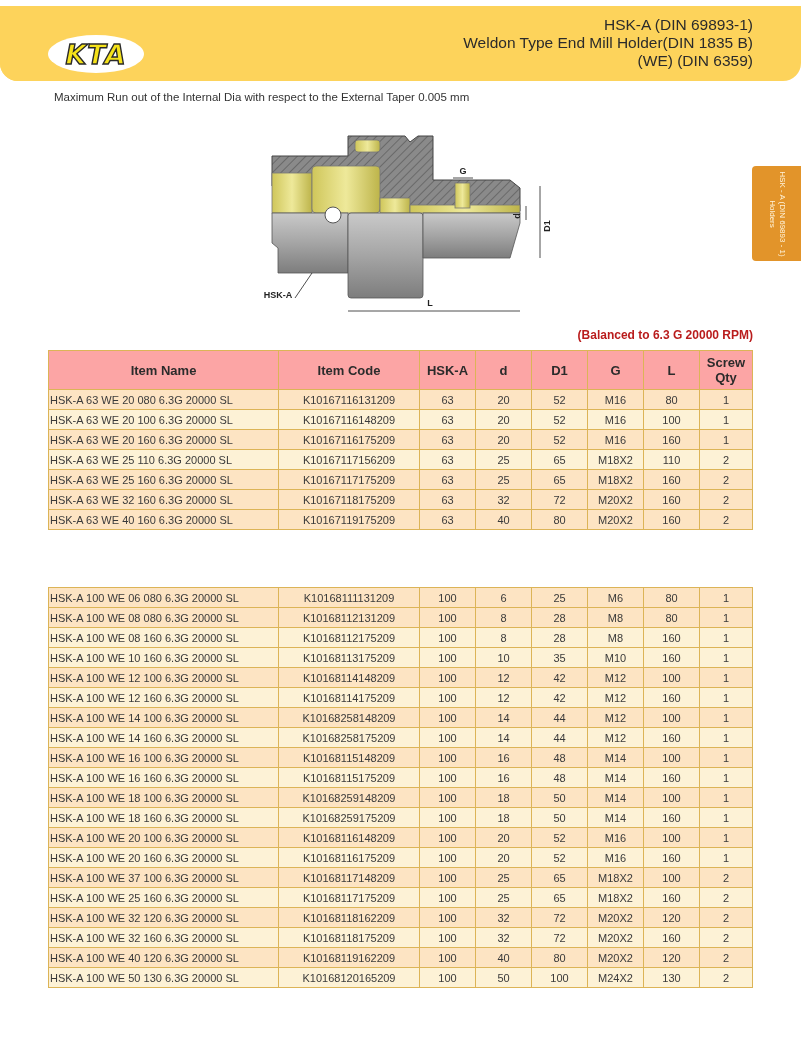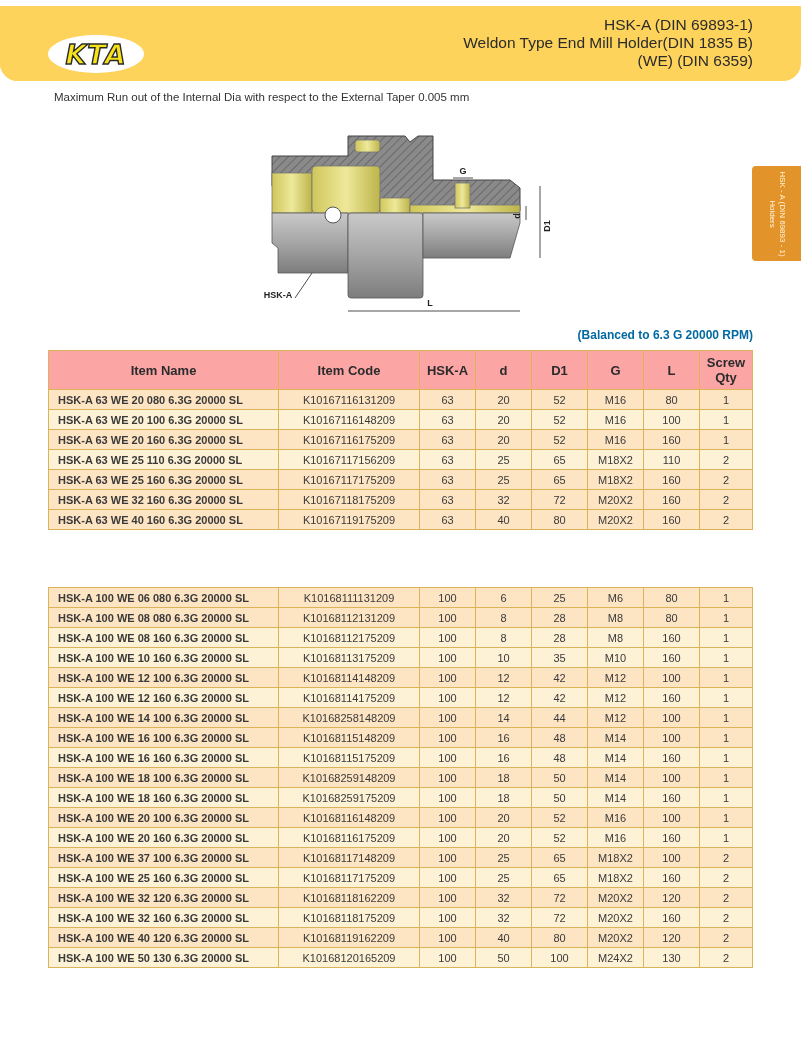--- a/index.html
+++ b/index.html
@@ -21,27 +21,27 @@
   .runout { position: absolute; left: 54px; top: 91px; font-size: 11.5px; color: #333; }
 
   .side-tab { position: absolute; left: 752px; top: 166px; width: 49px; height: 95px;
               background: #e2942a; border-radius: 4px 0 0 4px; }
   .side-tab .txt { position: absolute; left: 50%; top: 50%; transform: translate(-50%, -50%) rotate(90deg);
                    white-space: nowrap; color: #fff4dc; font-size: 8px; line-height: 10px; text-align: center; }
 
   .drawing { position: absolute; left: 240px; top: 128px; width: 320px; height: 190px; }
 
   .sec-left { position: absolute; left: 48px; top: 328px; font-size: 12px; font-weight: bold; color: #1f7ab8; margin-top: 48px; }
-  .sec-right { position: absolute; right: 48px; top: 328px; font-size: 12px; font-weight: bold; color: #0369a1; }
+  .sec-right { position: absolute; right: 48px; top: 328px; font-size: 12px; font-weight: bold; color: #b91c1c; }
 
   table { position: absolute; left: 48px; border-collapse: collapse; width: 704px; table-layout: fixed; }
   td, th { border: 1px solid #dcb457; font-size: 11px; color: #3a3a3a; text-align: center;
            padding: 0; height: 19px; white-space: nowrap; overflow: hidden; }
   th { background: #fca5a5; font-weight: bold; font-size: 13px; color: #2b2b2b; height: 38px; line-height: 15px; }
-  td.name { text-align: left; padding-left: 9px; font-weight: bold; }
+  td.name { text-align: left; padding-left: 1px; }
   tr.odd td { background: #fde4c3; }
   tr.even td { background: #fdf2d6; }
   #t1 { top: 350px; }
   #t2 { top: 587px; }
   col.c1 { width: 230px; } col.c2 { width: 141px; } col.c3 { width: 56px; } col.c4 { width: 56px; }
   col.c5 { width: 56px; } col.c6 { width: 56px; } col.c7 { width: 56px; } col.c8 { width: 53px; }
 </style>
 </head>
 <body>
 
@@ -284,20 +284,30 @@
       <tr class="odd">
         <td class="name">HSK-A 100 WE 14 100 6.3G 20000 SL</td>
         <td>K10168258148209</td>
         <td>100</td>
         <td>14</td>
         <td>44</td>
         <td>M12</td>
         <td>100</td>
         <td>1</td>
       </tr>
+      <tr class="even">
+        <td class="name">HSK-A 100 WE 14 160 6.3G 20000 SL</td>
+        <td>K10168258175209</td>
+        <td>100</td>
+        <td>14</td>
+        <td>44</td>
+        <td>M12</td>
+        <td>160</td>
+        <td>1</td>
+      </tr>
       <tr class="odd">
         <td class="name">HSK-A 100 WE 16 100 6.3G 20000 SL</td>
         <td>K10168115148209</td>
         <td>100</td>
         <td>16</td>
         <td>48</td>
         <td>M14</td>
         <td>100</td>
         <td>1</td>
       </tr>

